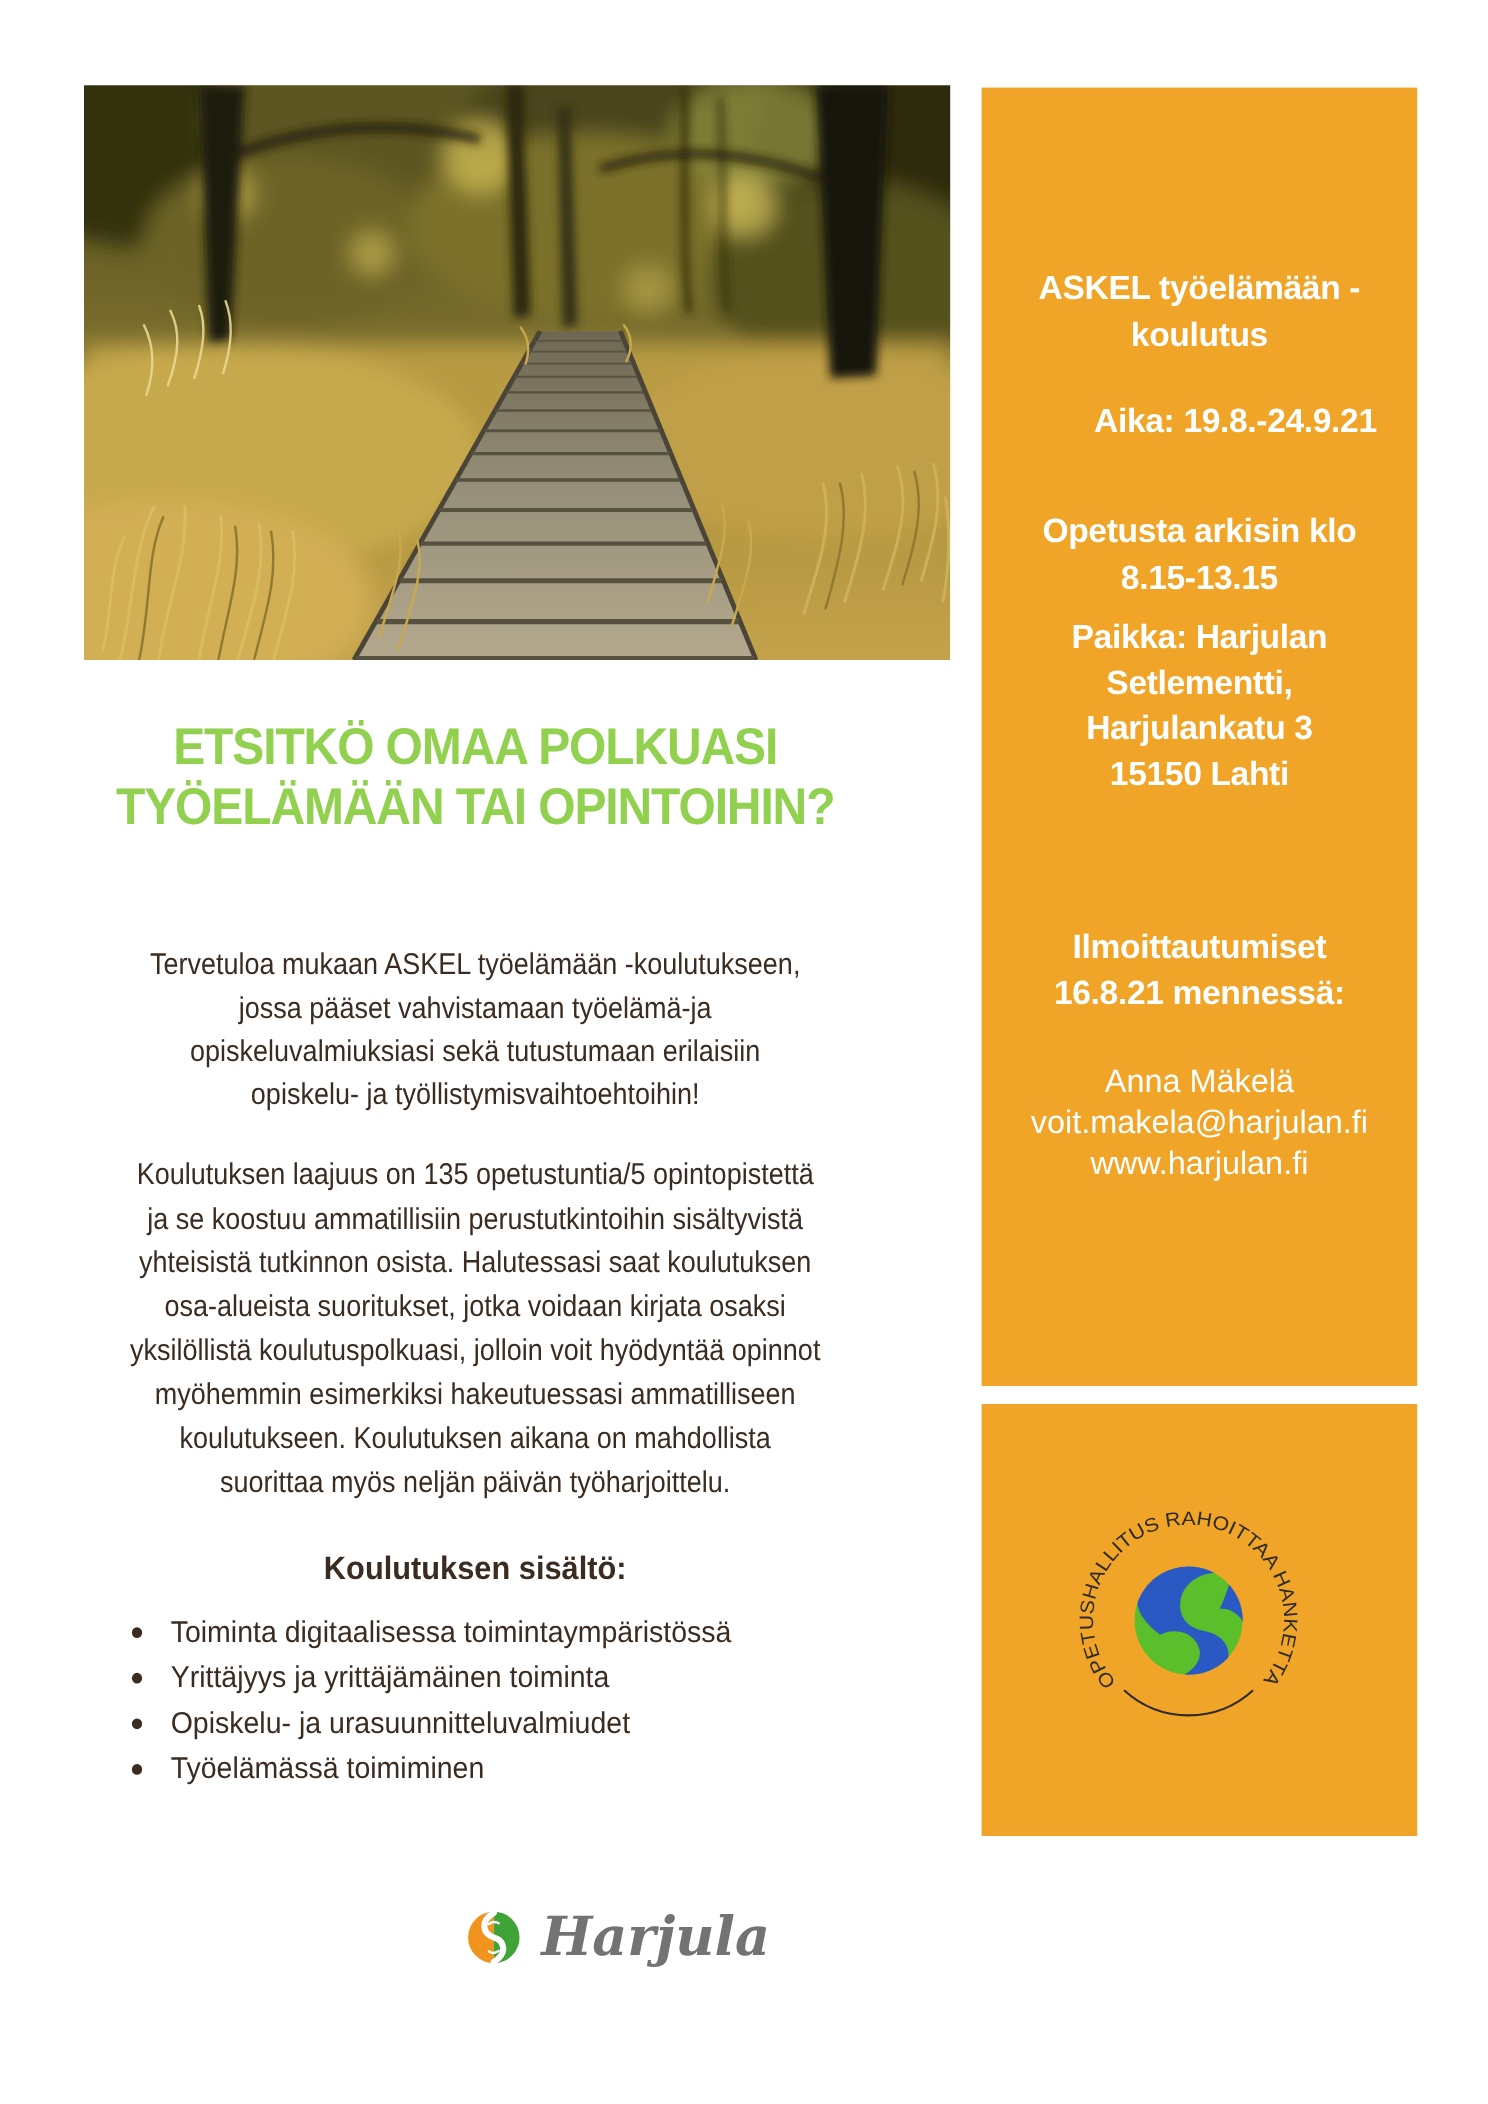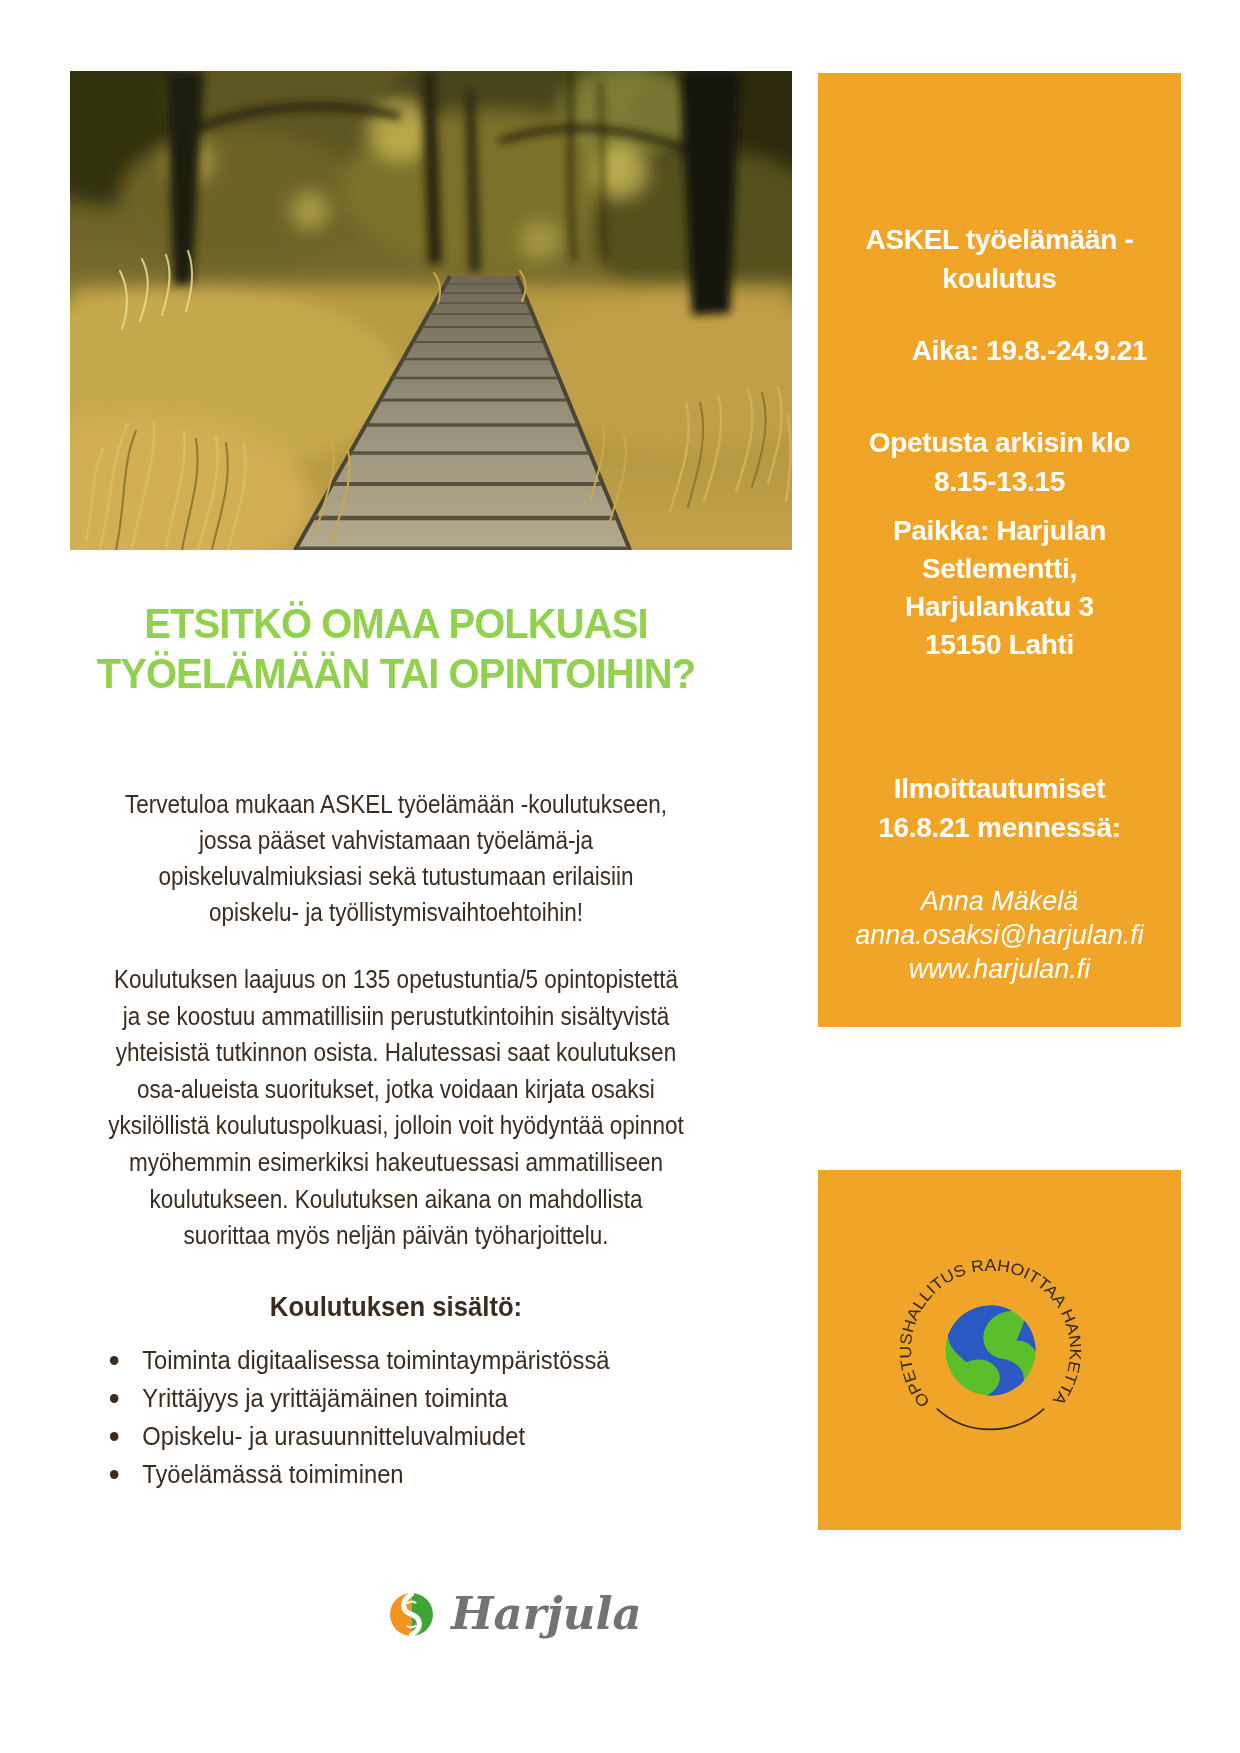--- a/index.html
+++ b/index.html
@@ -47,37 +47,37 @@
     transform:scaleX(0.95);transform-origin:0 0;
   }
   ul.bullets li{position:relative;padding-left:36px;margin:0;}
   ul.bullets li .dot{
     position:absolute;left:2px;top:15px;width:9px;height:9px;
     border-radius:50%;background:#3A2C20;
   }
 
   
   .orange-box{background:#F0A428;}
-  #sidebar-box{left:818px;top:73px;width:363px;height:954px;}
+  #sidebar-box{left:818px;top:73px;width:363px;height:1082px;}
   #funder-box{left:818px;top:1170px;width:363px;height:360px;}
 
   .sb{
     position:absolute;left:0;width:100%;
     text-align:center;color:#FFFFFF;white-space:pre-line;
     font-weight:bold;font-size:28px;line-height:39px;letter-spacing:-0.3px;
   }
   #sb-title{top:147px;}
   #sb-time{top:258px;padding-left:30px;}
   #sb-sched{top:333px;margin-top:17px;}
   #sb-place{top:439px;line-height:38px;}
   #sb-reg{top:696px;}
   .sb-contact{
     position:absolute;left:0;top:811px;width:100%;
     text-align:center;color:#FFFFFF;
-    font-weight:normal;font-size:27px;line-height:34px;font-style:italic;
+    font-weight:normal;font-size:27px;line-height:34px;
   }
 
   
   #funder-badge{left:883px;top:1243px;width:215px;height:215px;}
   #funder-badge svg{display:block;width:215px;height:215px;}
 
   
   #harjula{left:388px;top:1586px;display:flex;align-items:center;gap:16px;}
   #harjula .wordmark{
     font-family:"DejaVu Serif","Liberation Serif",serif;
@@ -234,21 +234,21 @@
     <div class="sb" id="sb-sched">Opetusta arkisin klo
 8.15-13.15</div>
     <div class="sb" id="sb-place">Paikka: Harjulan
 Setlementti,
 Harjulankatu 3
 15150 Lahti</div>
     <div class="sb" id="sb-reg">Ilmoittautumiset
 16.8.21 mennessä:</div>
     <div class="sb-contact">
       <div>Anna Mäkelä</div>
-      <div>anna.osaksi@harjulan.fi</div>
+      <div>voit.makela@harjulan.fi</div>
       <div>www.harjulan.fi</div>
     </div>
   </div>
 
   <div class="abs orange-box" id="funder-box"></div>
   <div class="abs" id="funder-badge">
     <svg viewBox="0 0 200 200" aria-hidden="true">
       <defs>
         <path id="circText" d="M 44,148 A 74,74 0 1 1 156,148" fill="none"></path>
         <clipPath id="globeClip">

